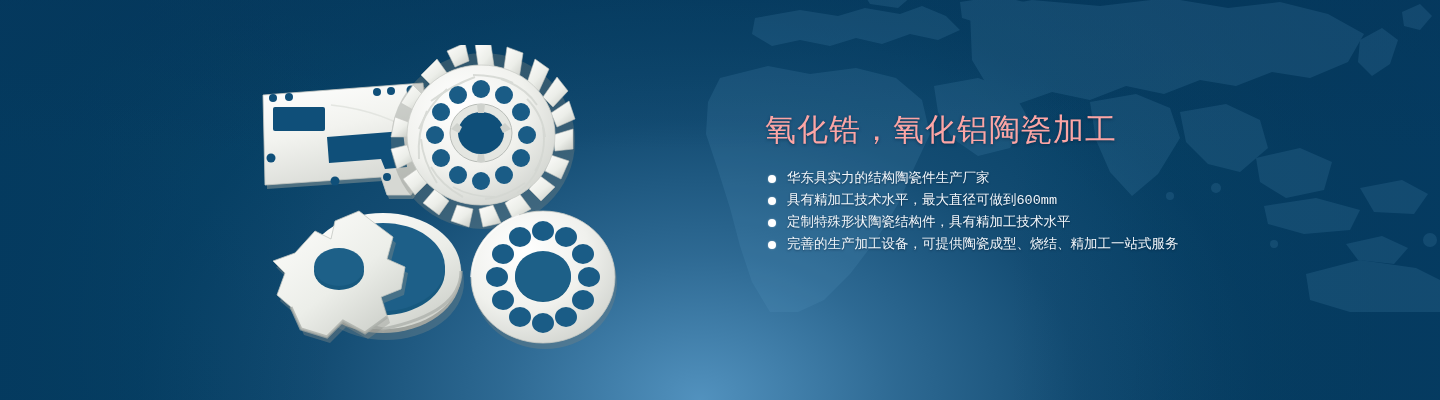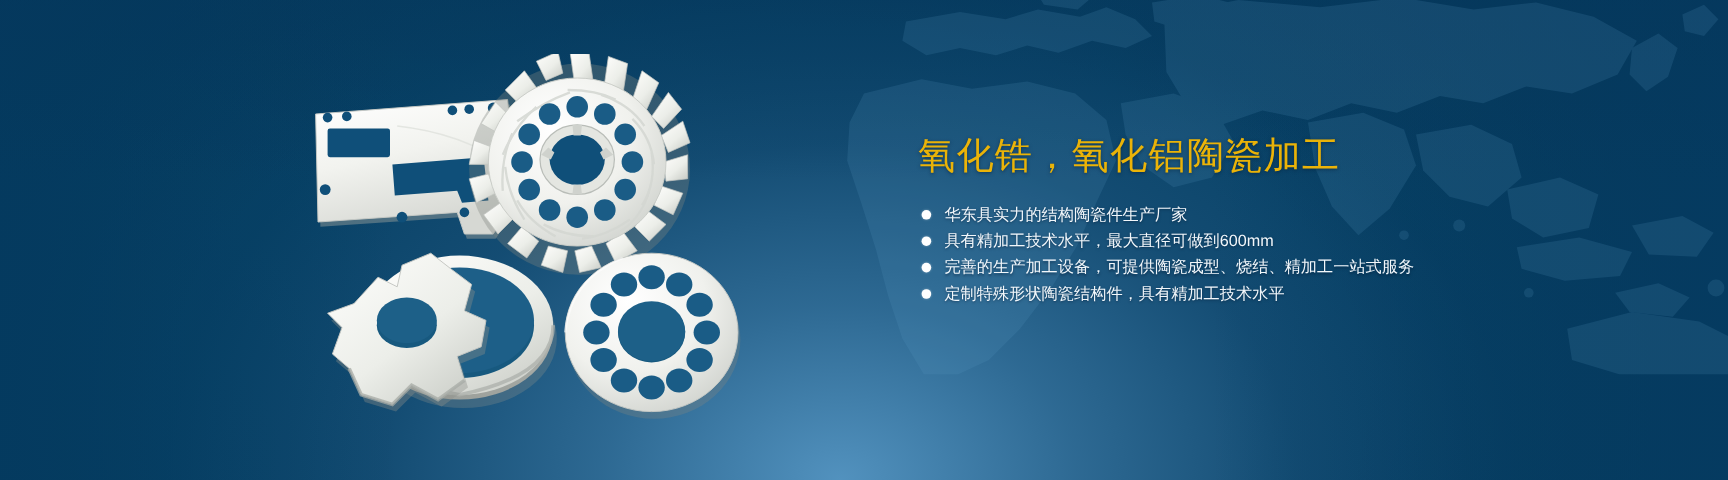--- a/index.html
+++ b/index.html
@@ -86,31 +86,32 @@
   
   .copy {
     position: absolute;
     left: 765px;
     top: 108px;
     width: 520px;
   }
   .headline {
     font-size: 31px;
     line-height: 44px;
-    color: #eab308;
+    color: #fca5a5;
     letter-spacing: 1px;
     white-space: nowrap;
     text-shadow: 0 1px 3px rgba(0,25,50,0.55);
     margin: 0 0 16px 0;
     font-weight: normal;
   }
   .bullets {
     list-style: none;
     margin: 0;
     padding: 0;
+    font-family: Liberation Mono, monospace;
   }
   .bullet-row {
     display: flex;
     align-items: center;
     height: 22px;
     margin-bottom: 0px;
   }
   .bullet-dot {
     width: 8px;
     height: 8px;
@@ -345,22 +346,22 @@
       <li class="bullet-row">
         <span class="bullet-dot"></span>
         <span class="bullet-text">华东具实力的结构陶瓷件生产厂家</span>
       </li>
       <li class="bullet-row">
         <span class="bullet-dot"></span>
         <span class="bullet-text">具有精加工技术水平，最大直径可做到600mm</span>
       </li>
       <li class="bullet-row">
         <span class="bullet-dot"></span>
-        <span class="bullet-text">完善的生产加工设备，可提供陶瓷成型、烧结、精加工一站式服务</span>
+        <span class="bullet-text">定制特殊形状陶瓷结构件，具有精加工技术水平</span>
       </li>
       <li class="bullet-row">
         <span class="bullet-dot"></span>
-        <span class="bullet-text">定制特殊形状陶瓷结构件，具有精加工技术水平</span>
+        <span class="bullet-text">完善的生产加工设备，可提供陶瓷成型、烧结、精加工一站式服务</span>
       </li>
     </ul>
   </div>
 
 </div>
 
 </body></html>

